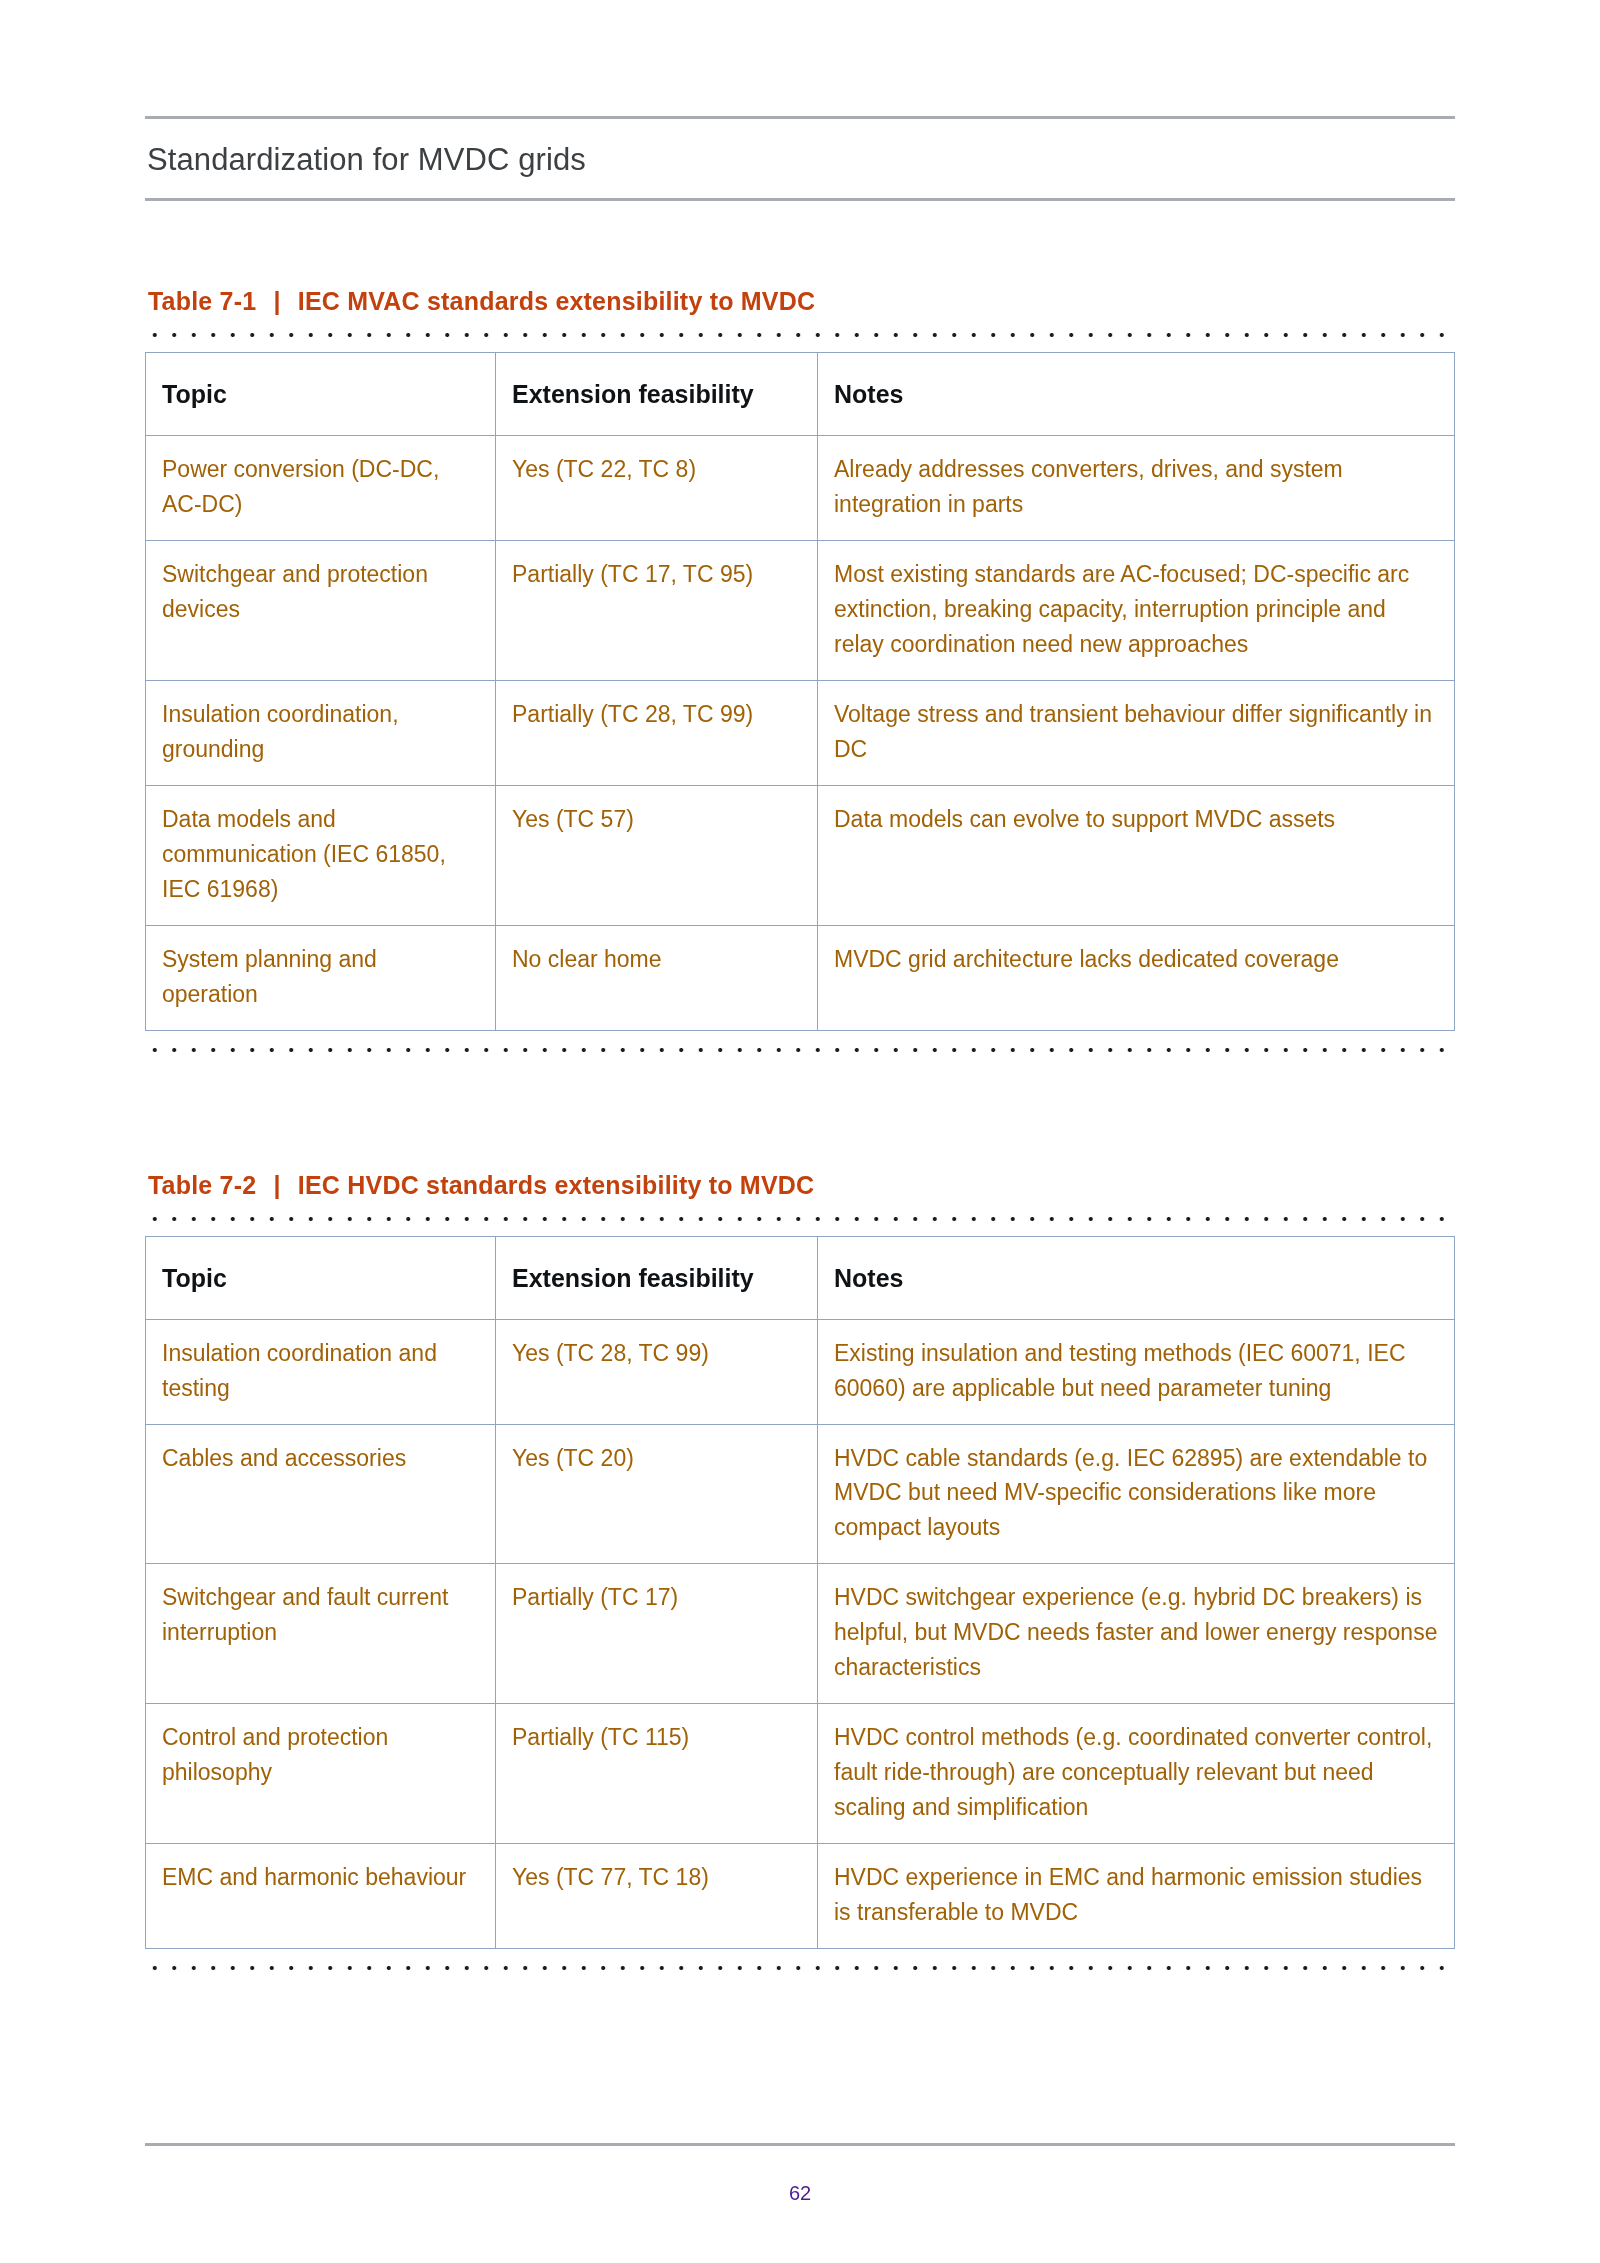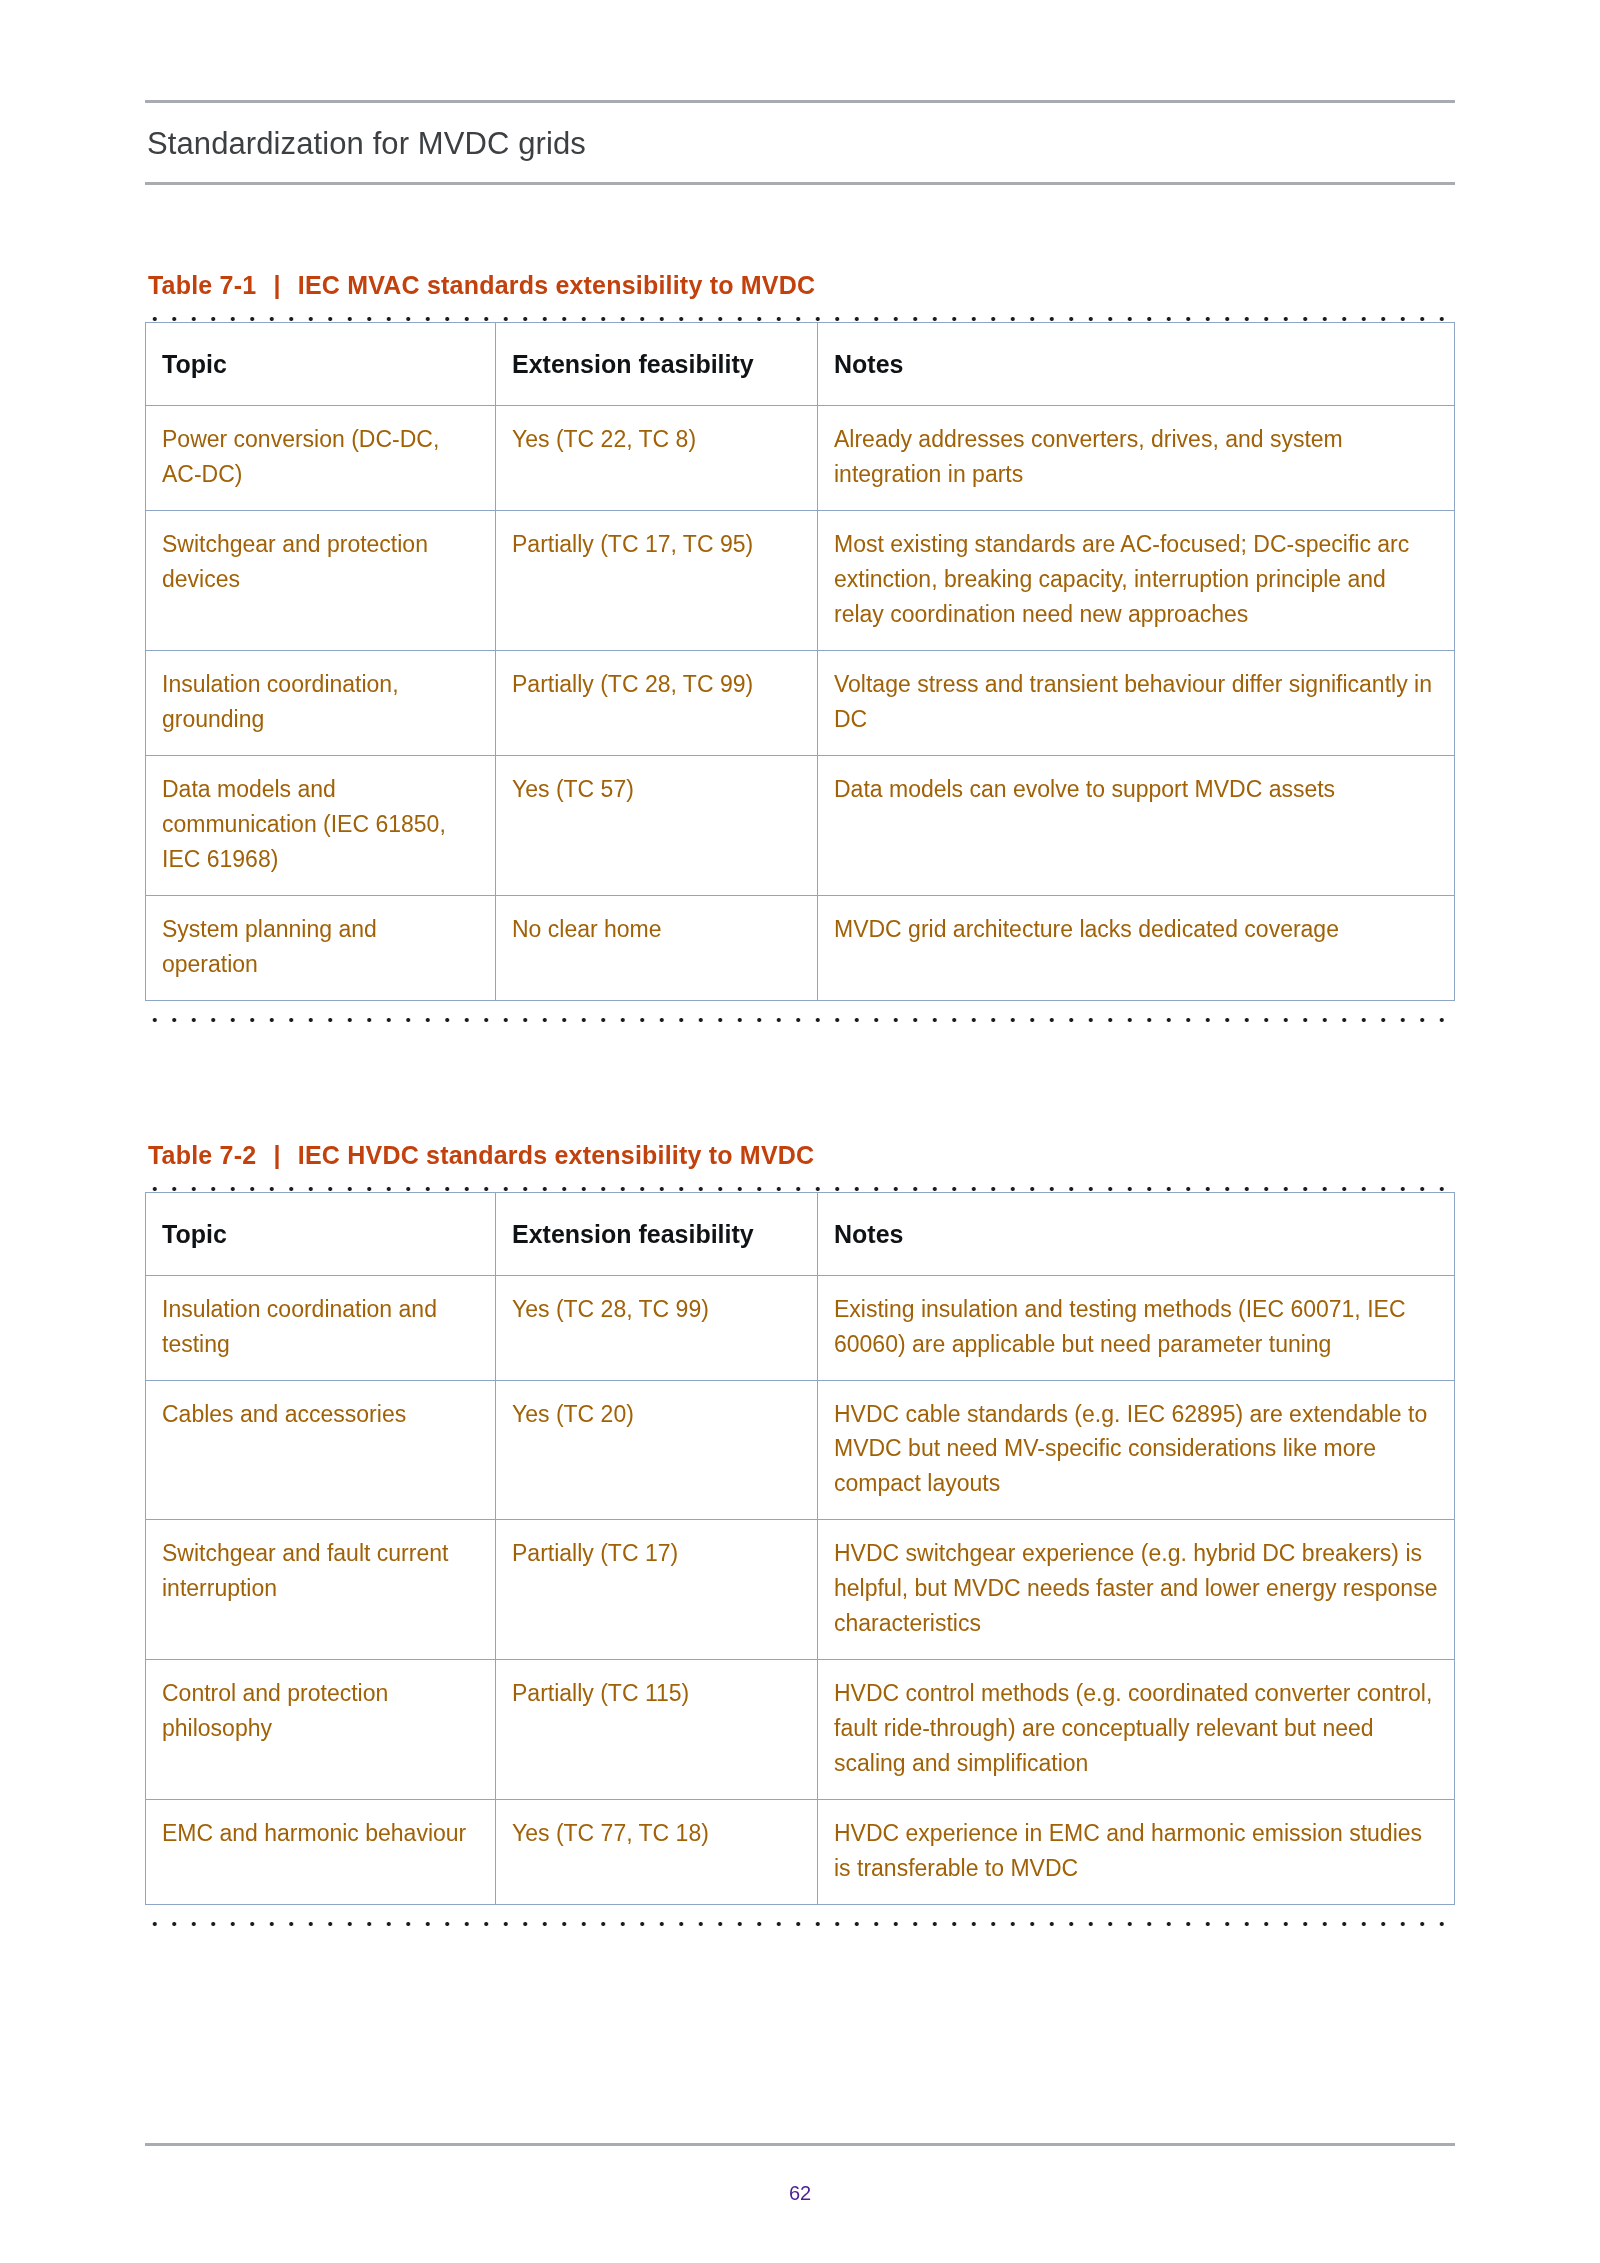--- a/index.html
+++ b/index.html
@@ -14,21 +14,21 @@
     color: #3f4347;
     position: relative;
     overflow: hidden;
   }
   .page {
     position: absolute;
     left: 0; top: 0;
     width: 1600px;
     height: 2263px;
     box-sizing: border-box;
-    padding: 0 145px;
+    padding: 16px 145px;
   }
 
   
   .header-block {
     padding-top: 100px;
   }
   .rule-thick {
     height: 3px;
     background: #a8acb1;
     width: 100%;
@@ -72,20 +72,21 @@
     margin-top: 16px;
     height: 6px;
     width: 100%;
     background-image: radial-gradient(circle, #1a1d20 1.9px, rgba(0,0,0,0) 2.2px);
     background-size: 19.5px 6px;
     background-repeat: repeat-x;
     background-position: left center;
   }
 
   table.doc-table {
+    margin-top: 14px;
     border-collapse: collapse;
     width: 100%;
     table-layout: fixed;
   }
   table.doc-table th,
   table.doc-table td {
     border: 1px solid #8fa5c4;
     vertical-align: top;
     padding: 16px 16px 18px 16px;
     line-height: 1.52;

